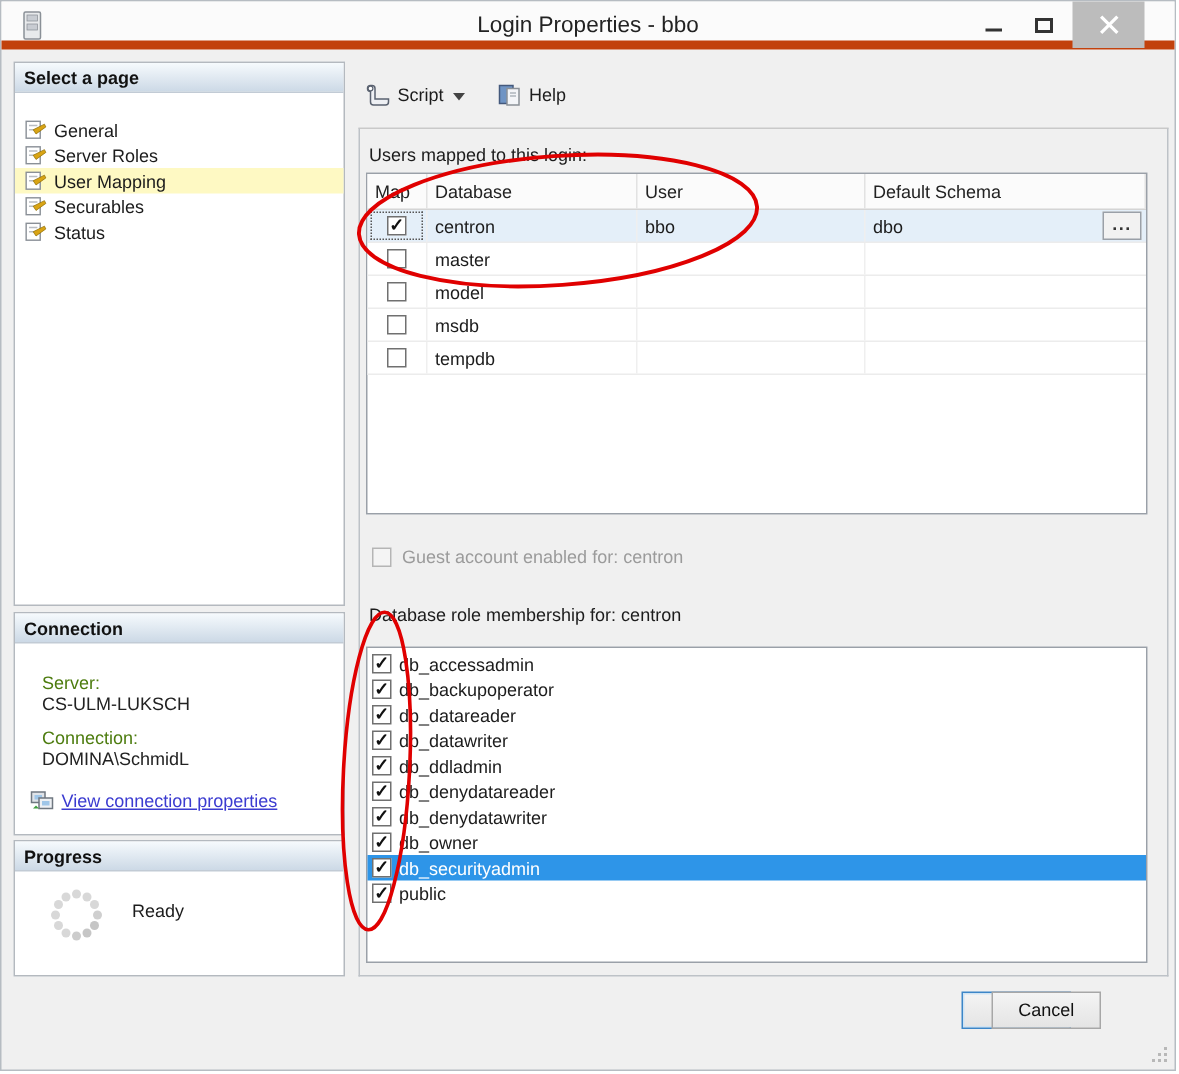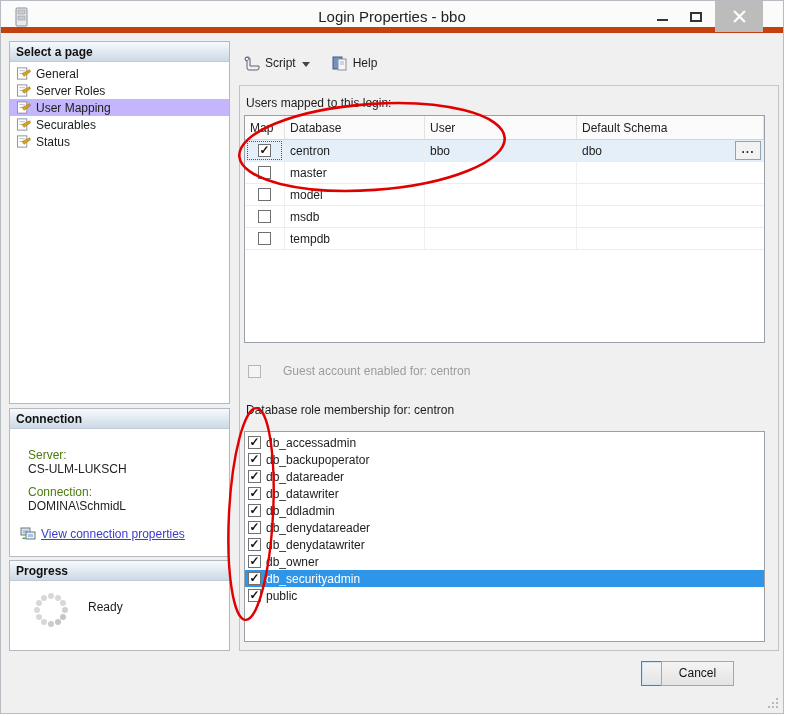--- a/index.html
+++ b/index.html
@@ -39,22 +39,22 @@
     background:linear-gradient(#f5f9fc,#cddaе8);
     background:linear-gradient(#f6fafd,#ccd9e6);
     border-bottom:1px solid #c2cbd5; color:#111;
   }
   .p-pages { left:8px; top:40px; width:221px; height:363px; }
   .p-conn  { left:8px; top:407px; width:221px; height:149px; }
   .p-prog  { left:8px; top:559px; width:221px; height:91px; }
 
   .page-item { display:flex; align-items:center; height:17px; padding-left:6px; cursor:default; }
   .page-item .ico { width:16px; height:15px; margin-right:4px; flex:0 0 16px; }
-  .page-item.sel { background:#c4b5fd; }
-  .pages-list { padding-top:3px; }
+  .page-item.sel { background:#fef9c3; }
+  .pages-list { padding-top:16px; }
 
   .conn-body { padding:10px 6px 0 18px; line-height:14px; }
   .conn-label { margin-top:9px; color:#4d7c0f; }
   .conn-value { color:#222; }
   .conn-link-row { display:flex; align-items:center; margin-top:14px; margin-left:-8px; }
   .conn-link { color:#3b3bd0; text-decoration:underline; margin-left:5px; cursor:pointer; }
 
   .prog-body { display:flex; align-items:center; padding:10px 0 0 22px; }
   .ready-text { margin-left:18px; margin-top:-6px; }
 
@@ -94,21 +94,21 @@
   .checkbox.disabled { border-color:#b5b5b5; background:#f4f4f4; }
 
   .ellipsis-btn {
     position:absolute; right:3px; top:1px; width:26px; height:19px;
     background:#f2f2f2; border:1px solid #9aa0a8; text-align:center; line-height:15px;
     color:#333; cursor:pointer; font-weight:bold; letter-spacing:1px;
   }
 
   
   .guest-row { position:absolute; left:8px; top:278px; display:flex; align-items:center; }
-  .guest-label { margin-left:22px; color:#9b9b9b; }
+  .guest-label { margin-left:7px; color:#9b9b9b; }
 
   
   .roles {
     position:absolute; left:4px; top:345px; width:521px; height:211px;
     background:#fff; border:1px solid #9aa0a8; padding-top:2px;
   }
   .role { display:flex; align-items:center; height:17px; padding-left:3px; }
   .role .lbl { margin-left:5px; }
   .role.sel { background:#2e95e8; }
   .role.sel .lbl { color:#ffffff; }

